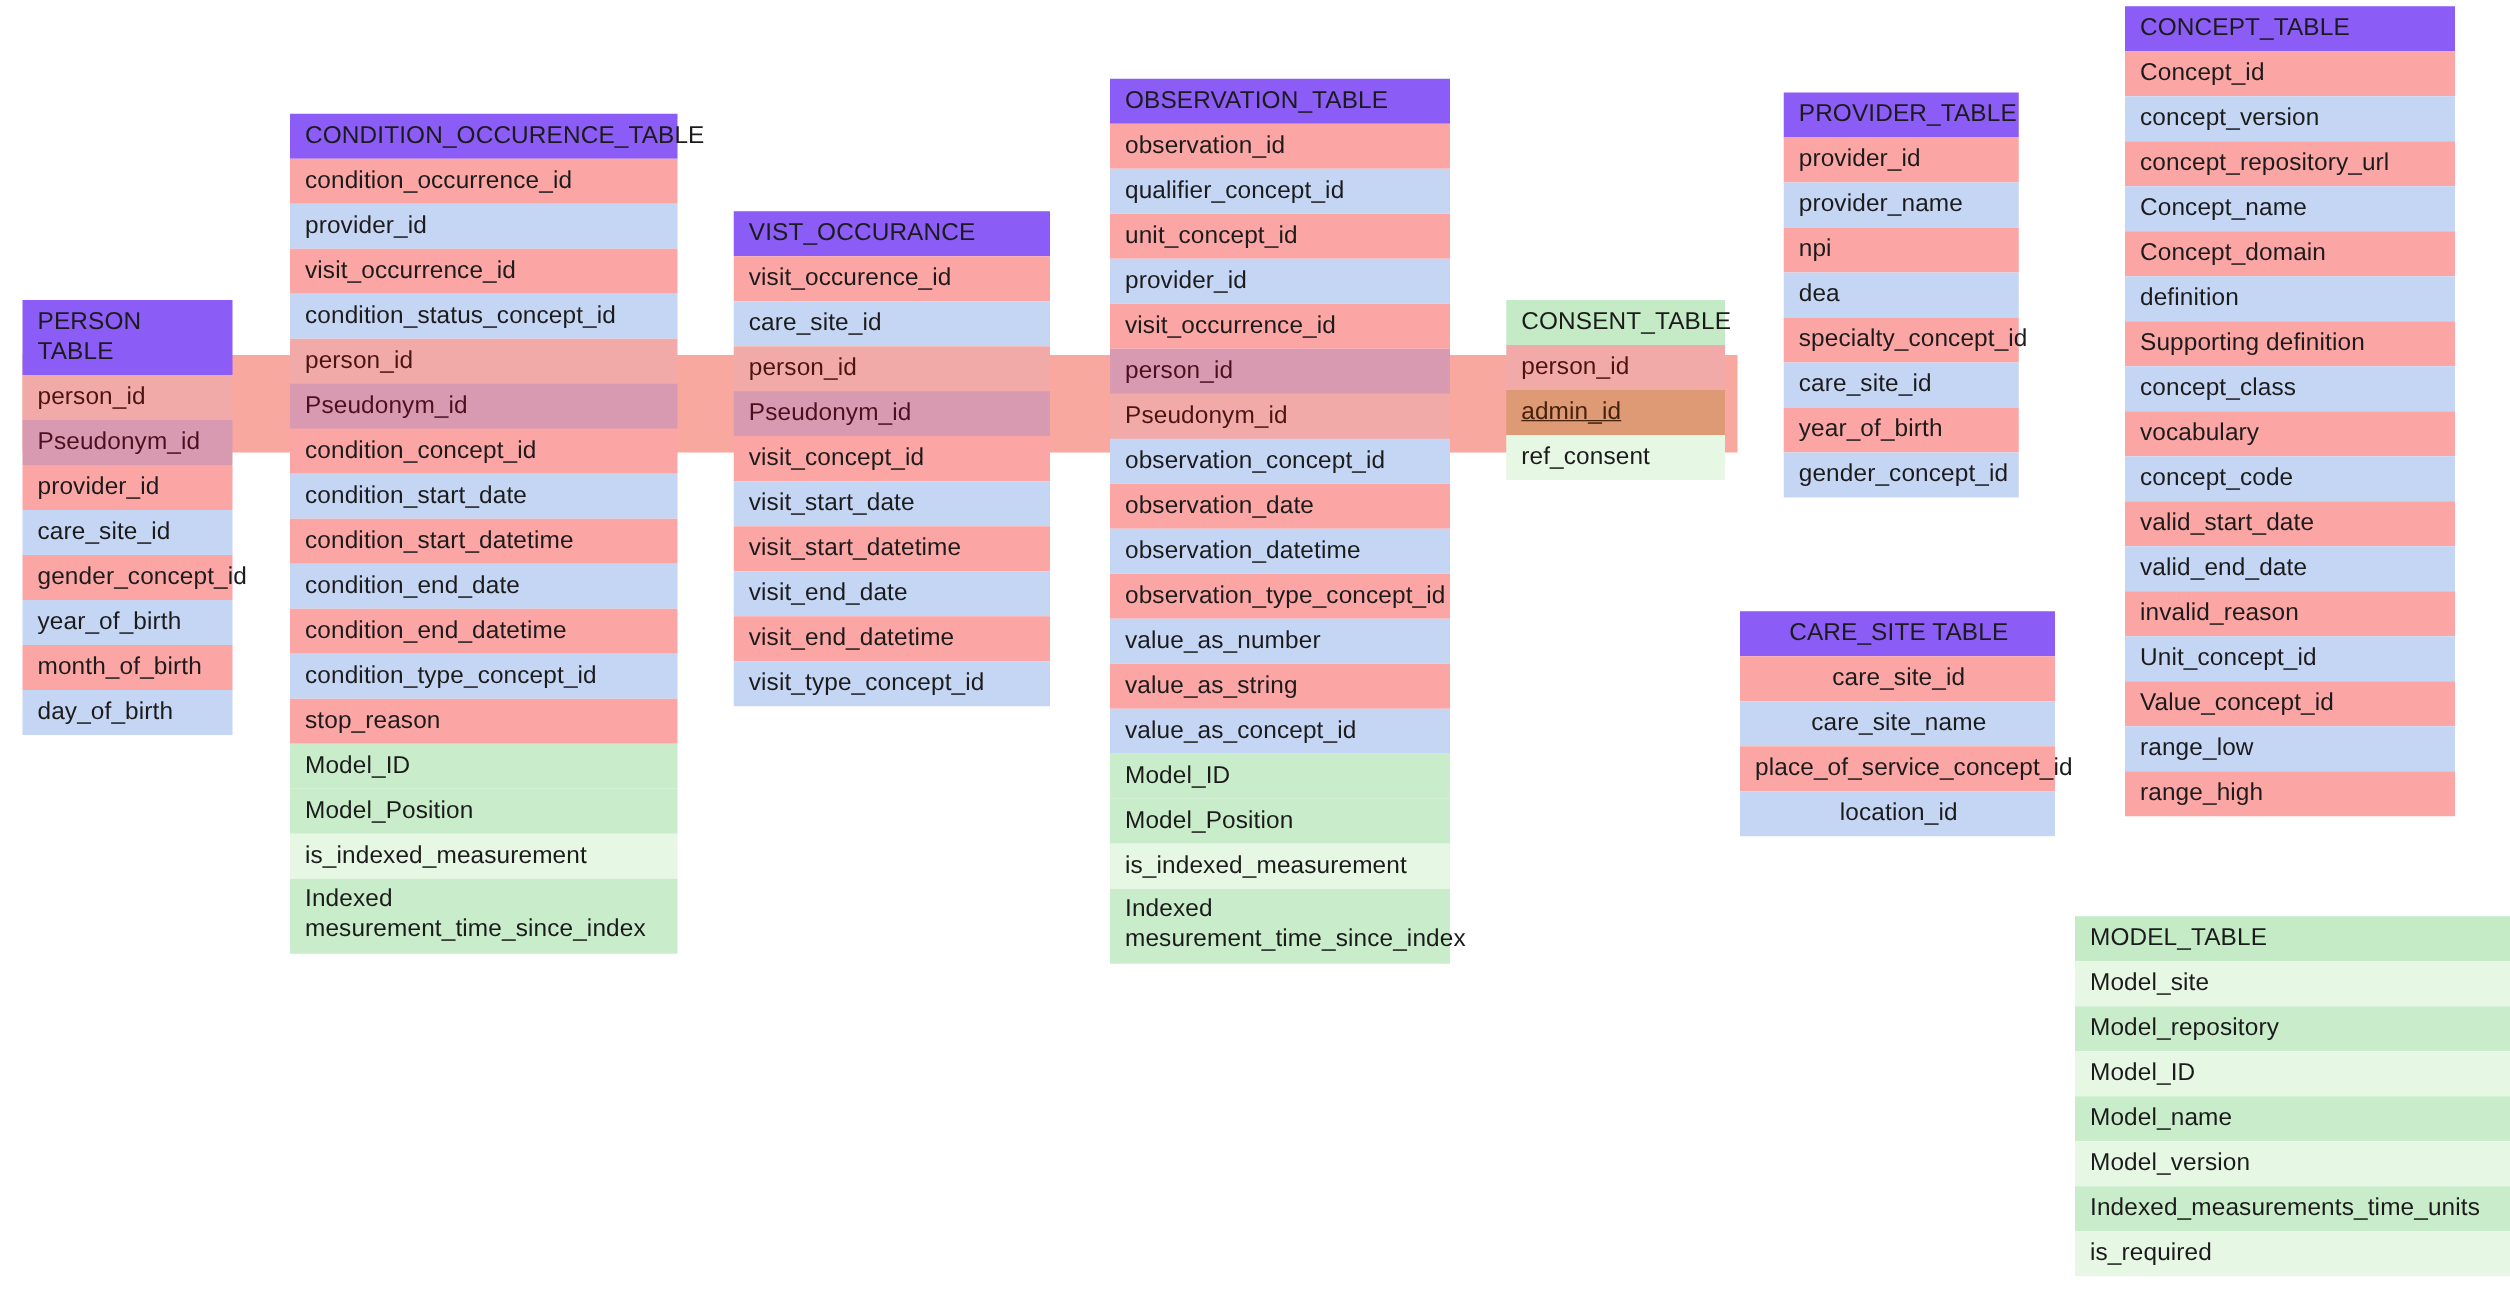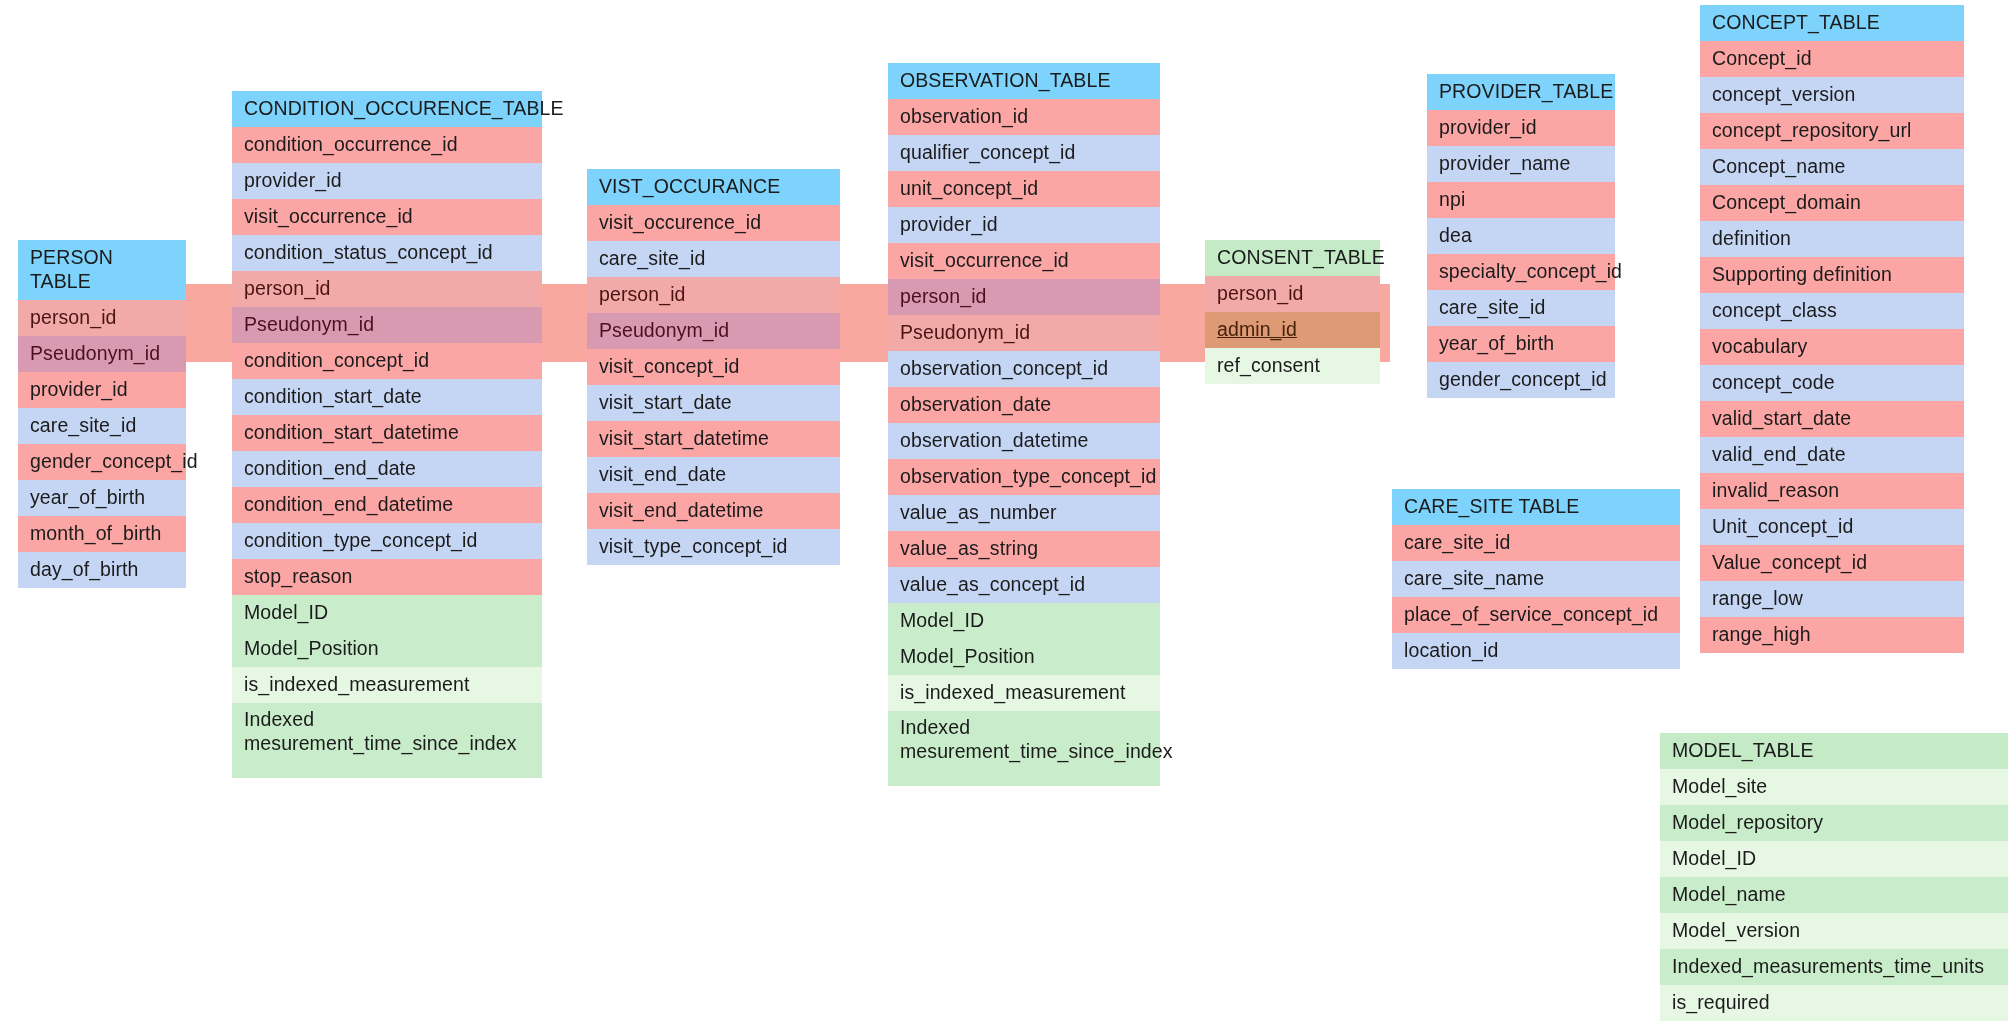--- a/index.html
+++ b/index.html
@@ -36,35 +36,35 @@
     box-sizing: border-box;
     padding: 6px 10px 6px 12px;
     font-size: 19.5px;
     line-height: 1.23;
     color: #1b1b1b;
     white-space: pre-line;
     letter-spacing: 0.1px;
   }
 
   
-  .row.hdr      { background: #7dd3fc; }
+  .row.hdr      { background: #8b5cf6; }
   .row.blue-a   { background: #fca5a5; }
   .row.blue-b   { background: #c5d6f5; }
 
   
   .row.grn-hdr  { background: #c4ebc6; }
   .row.grn-a    { background: #e6f7e4; }
   .row.grn-b    { background: #c9edca; }
 
   
   .row.key-light { background: #f2aaa8; color: #4a1412; }
   .row.key-dark  { background: #d79ab0; color: #4a1020; }
   .row.key-admin { background: #dd9a74; color: #46210c; text-decoration: underline; }
 
-  .row.tall { padding-top: 5px; padding-bottom: 22px; }
+  .row.tall { padding-top: 5px; padding-bottom: 7px; }
 </style>
 </head>
 <body>
 
 <div id="canvas">
 
   <div class="link-band" style="left:18px; top:284px; width:1372px; height:78px;"></div>
 
   <div class="table-block" style="left:18px; top:240px; width:168px;">
     <div class="row hdr">PERSON TABLE</div>
@@ -149,21 +149,21 @@
     <div class="row blue-a">provider_id</div>
     <div class="row blue-b">provider_name</div>
     <div class="row blue-a">npi</div>
     <div class="row blue-b">dea</div>
     <div class="row blue-a">specialty_concept_id</div>
     <div class="row blue-b">care_site_id</div>
     <div class="row blue-a">year_of_birth</div>
     <div class="row blue-b">gender_concept_id</div>
   </div>
 
-  <div class="table-block" style="left:1392px; top:489px; width:288px;">
+  <div class="table-block" style="left:1392px; top:489px; width:252px;text-align:center;">
     <div class="row hdr">CARE_SITE TABLE</div>
     <div class="row blue-a">care_site_id</div>
     <div class="row blue-b">care_site_name</div>
     <div class="row blue-a">place_of_service_concept_id</div>
     <div class="row blue-b">location_id</div>
   </div>
 
   <div class="table-block" style="left:1700px; top:5px; width:264px;">
     <div class="row hdr">CONCEPT_TABLE</div>
     <div class="row blue-a">Concept_id</div>

